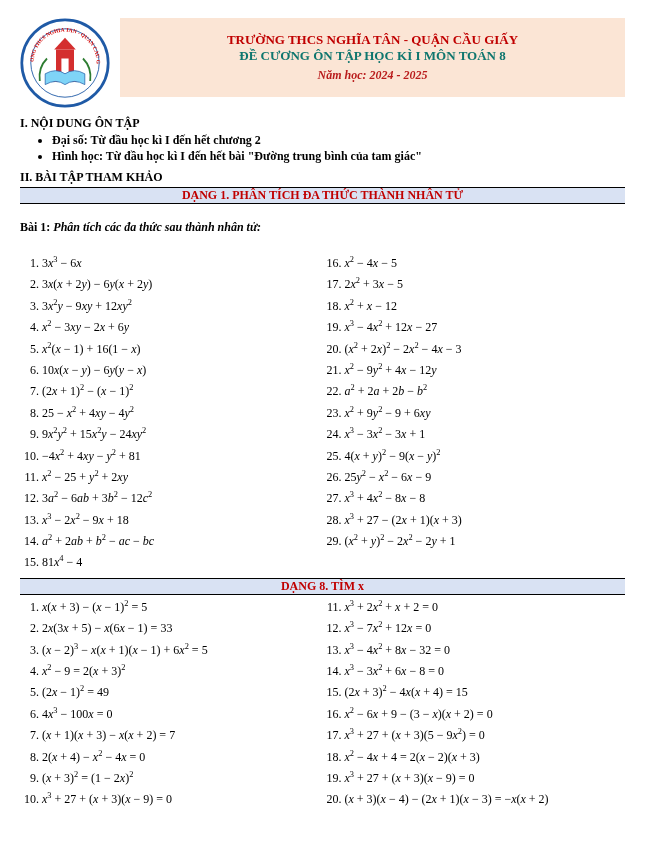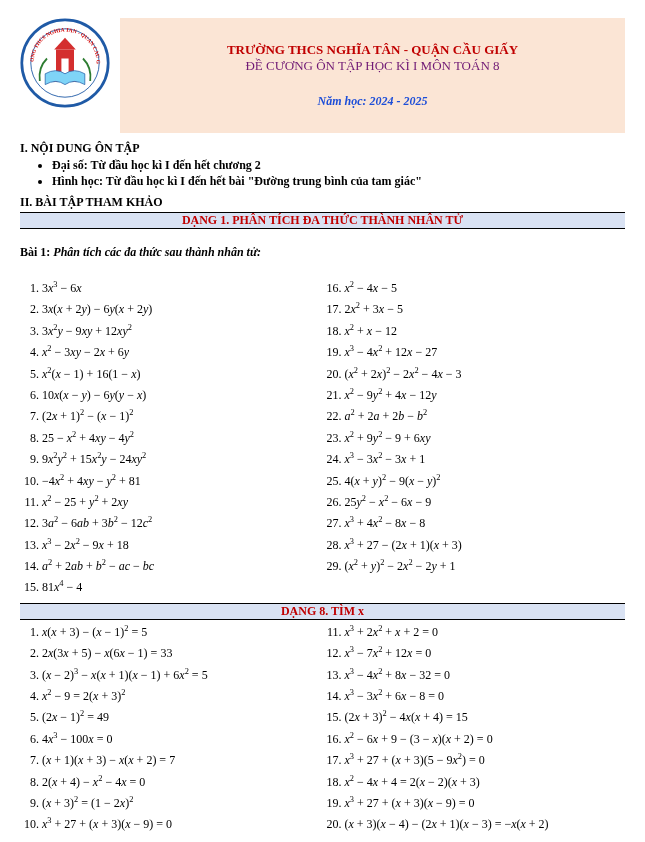--- a/index.html
+++ b/index.html
@@ -23,39 +23,39 @@
   .logo {
     width: 90px;
     height: 90px;
     flex: 0 0 auto;
     position: relative;
   }
   .logo svg { width: 100%; height: 100%; }
   .title-box {
     flex: 1;
     background: #fbe5d5;
-    padding: 24px 10px;
+    padding: 14px 10px;
     text-align: center;
   }
   .title-box .line1 {
     font-weight: bold;
     font-size: 13px;
     color: #c00000;
   }
   .title-box .line2 {
-    font-weight: normal;
+    font-weight: bold;
     font-size: 13px;
-    color: #701a75;
+    color: #0f766e;
   }
   .title-box .line3 {
     font-weight: bold;
     font-style: italic;
     font-size: 12px;
-    color: #1d4ed8;
-    margin-top: 20px;
+    color: #b91c1c;
+    margin-top: 4px;
   }
   .section-h {
     font-weight: bold;
     font-size: 12px;
     margin-top: 6px;
   }
   ul.bullets {
     margin: 2px 0 2px 28px;
     padding: 0;
   }

